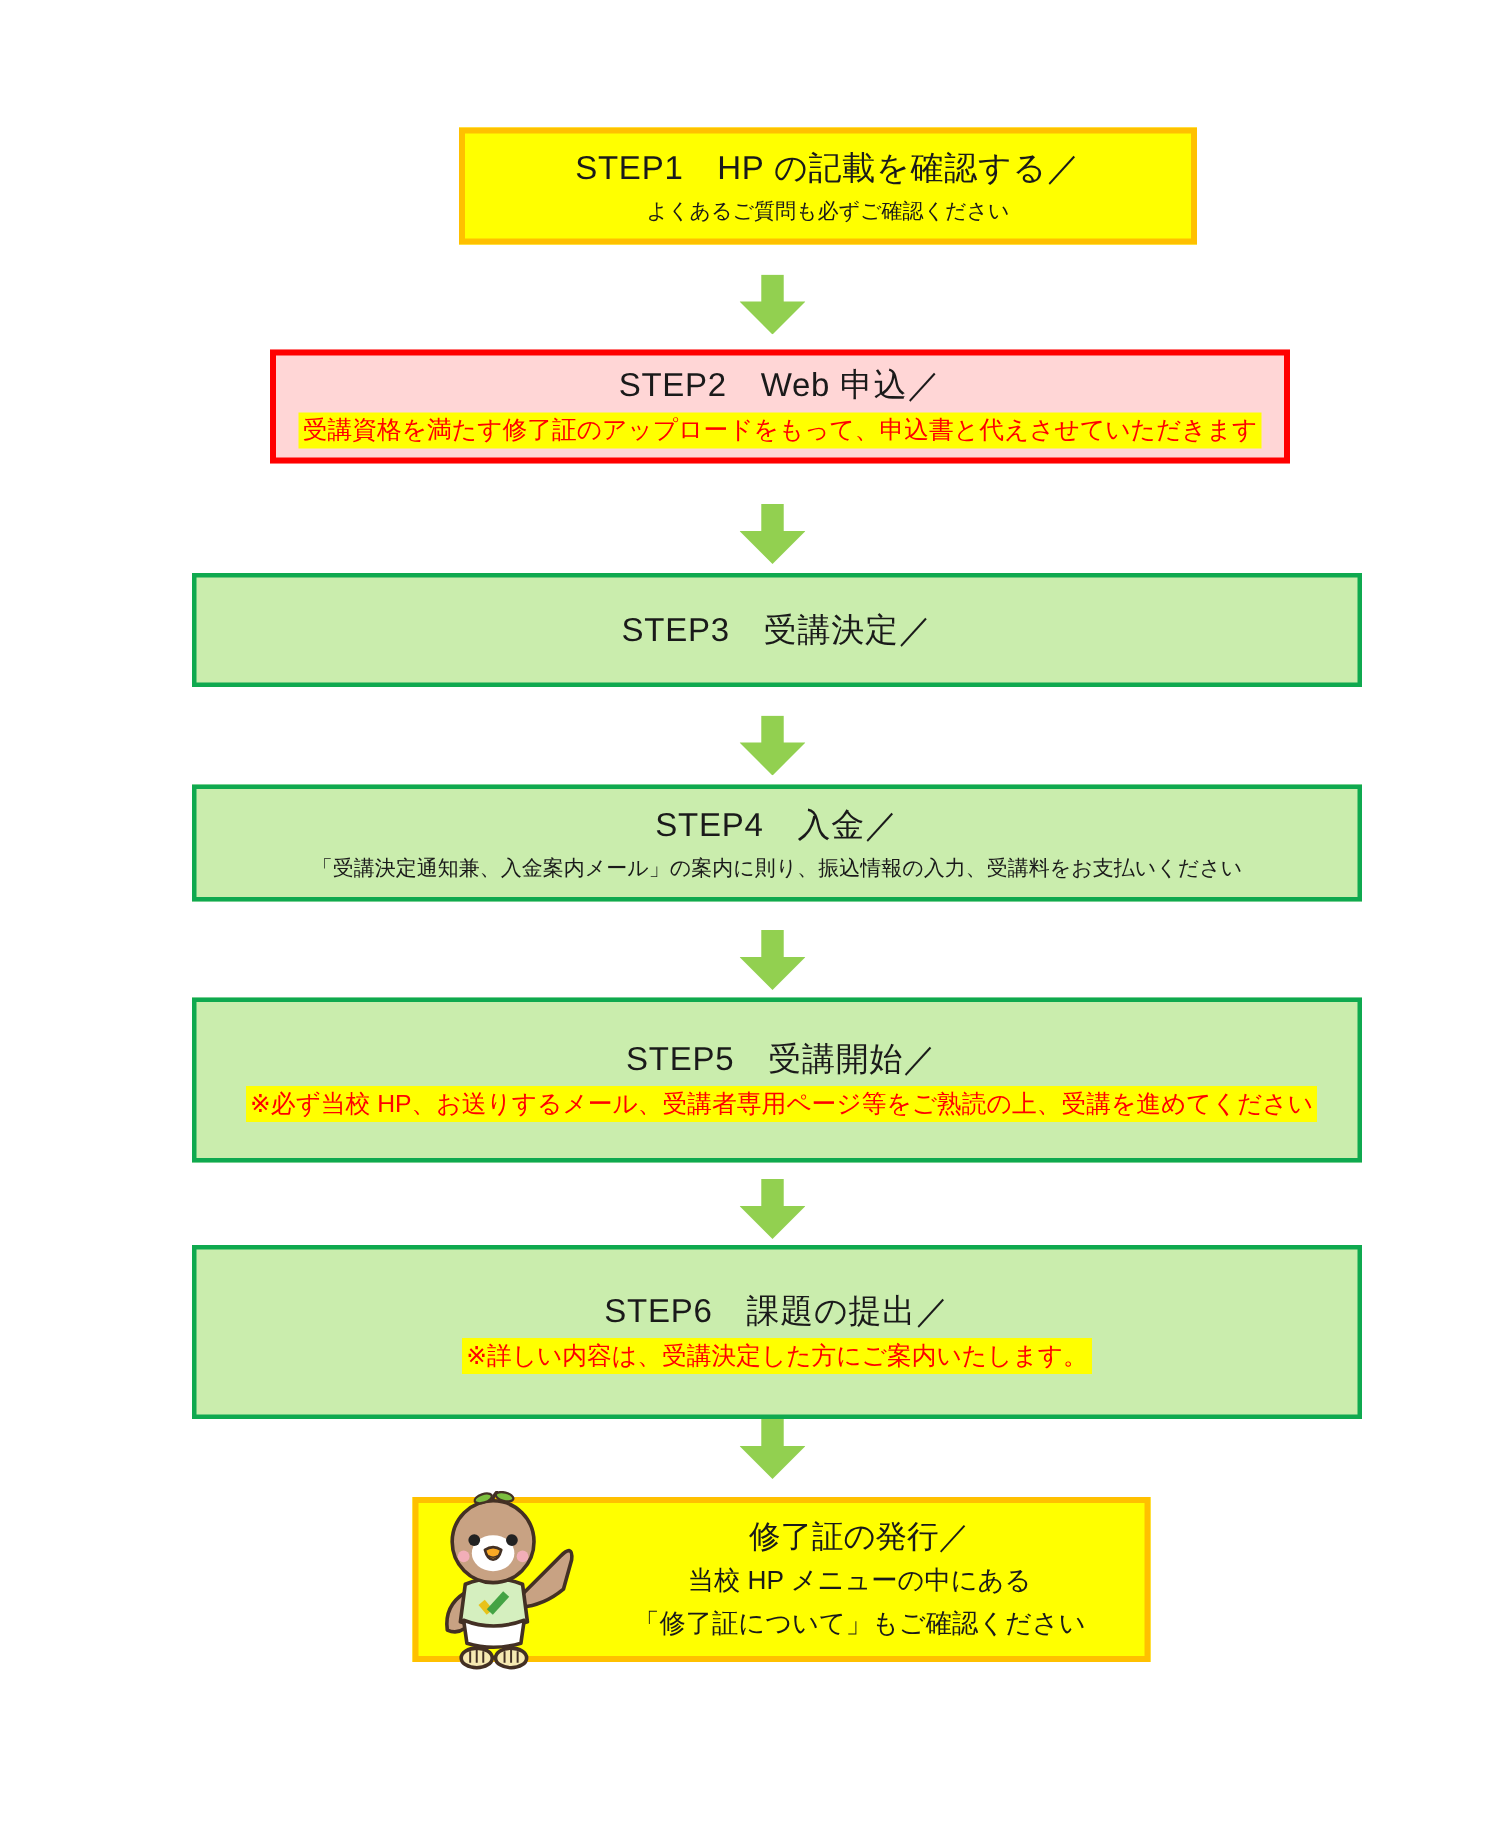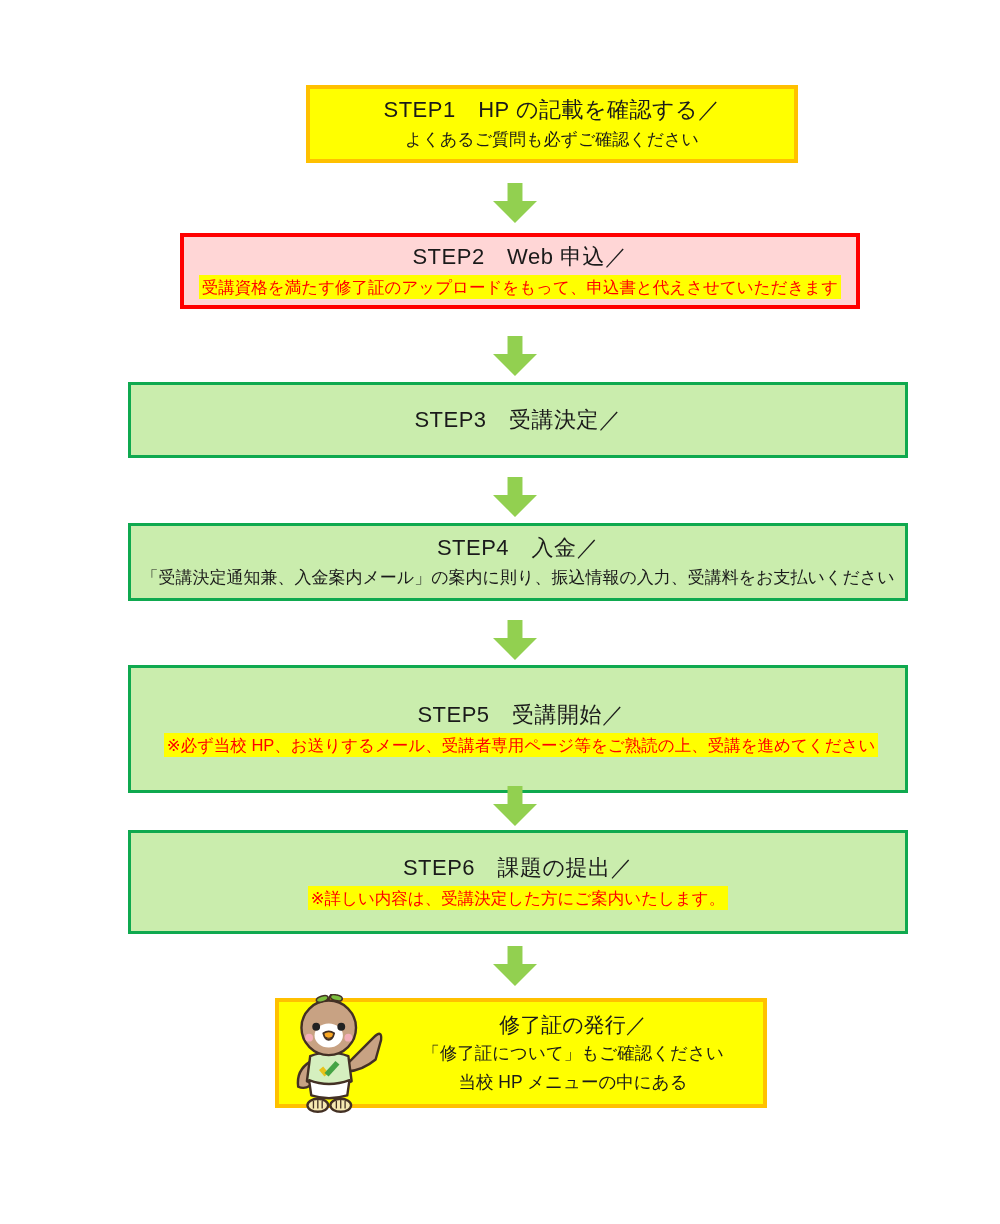--- a/index.html
+++ b/index.html
@@ -11,21 +11,21 @@
     box-sizing:border-box;
     display:flex;flex-direction:column;
     align-items:center;justify-content:center;
     text-align:center;gap:5px;padding:4px 10px;
   }
   .box.yellow{background:var(--yellow-fill,#FFFF00);border:4px solid var(--yellow-border,#FFC000);}
   .box.pink  {background:var(--pink-fill,#FFD6D6);border:4px solid var(--red-border,#FF0000);}
   .box.green {background:var(--green-fill,#CAEDAD);border:3px solid var(--green-border,#0FA94F);}
 
   .title{font-size:22px;line-height:1.25;letter-spacing:.5px;}
-  .body-line{font-size:17px;line-height:1.35;}
+  .body-line{font-size:14px;line-height:1.35;}
   .hl{
     font-size:16.5px;font-weight:normal;line-height:1.35;
     color:var(--highlight-text,#FF0000);
     background:var(--highlight-bg,#FFFF00);
     padding:1px 3px;
   }
   .final-title{font-size:21px;line-height:1.3;}
   .final-line{font-size:17.5px;line-height:1.45;}
 
   .arrow{
@@ -61,38 +61,38 @@
 
   <div class="arrow" style="left:493px;top:477px;"></div>
 
   <section class="box green" style="left:128px;top:523px;width:780px;height:78px;text-align:center;">
     <div class="title">STEP4　入金／</div>
     <div class="body-line">「受講決定通知兼、入金案内メール」の案内に則り、振込情報の入力、受講料をお支払いください</div>
   </section>
 
   <div class="arrow" style="left:493px;top:620px;"></div>
 
-  <section class="box green" style="left:128px;top:665px;width:780px;height:128px;padding-left:16px;">
+  <section class="box green" style="left:128px;top:665px;width:780px;height:110px;padding-left:16px;">
     <div class="title">STEP5　受講開始／</div>
     <div class="hl">※必ず当校 HP、お送りするメール、受講者専用ページ等をご熟読の上、受講を進めてください</div>
   </section>
 
   <div class="arrow" style="left:493px;top:786px;"></div>
 
-  <section class="box green" style="left:128px;top:830px;width:780px;height:104px;">
+  <section class="box green" style="left:128px;top:830px;width:780px;height:116px;">
     <div class="title">STEP6　課題の提出／</div>
     <div class="hl">※詳しい内容は、受講決定した方にご案内いたします。</div>
   </section>
 
   <div class="arrow" style="left:493px;top:946px;"></div>
 
   <section class="box yellow" style="left:275px;top:998px;width:492px;height:110px;padding-left:114px;gap:3px;">
     <div class="final-title">修了証の発行／</div>
+    <div class="final-line">当校 HP メニューの中にある</div>
     <div class="final-line">「修了証について」もご確認ください</div>
-    <div class="final-line">当校 HP メニューの中にある</div>
   </section>
 
   <svg class="mascot" viewBox="0 0 100 110" aria-hidden="true">
 
     <path d="M64 64 L88 40 Q96 32 95 42 L90 60 Q78 70 64 71 Z" fill="#C8A283" stroke="#433024" stroke-width="2.2" stroke-linejoin="round"></path>
 
     <path d="M30 62 Q17 70 19 85 Q28 89 35 78 Z" fill="#C8A283" stroke="#433024" stroke-width="2.2" stroke-linejoin="round"></path>
 
     <ellipse cx="37" cy="102" rx="9.5" ry="6" fill="#F6E9B2" stroke="#433024" stroke-width="2.2"></ellipse>
     <ellipse cx="58" cy="102" rx="9.5" ry="6" fill="#F6E9B2" stroke="#433024" stroke-width="2.2"></ellipse>

